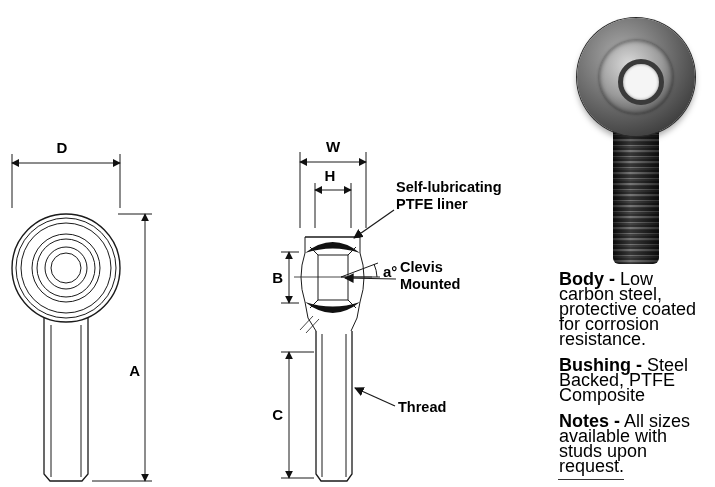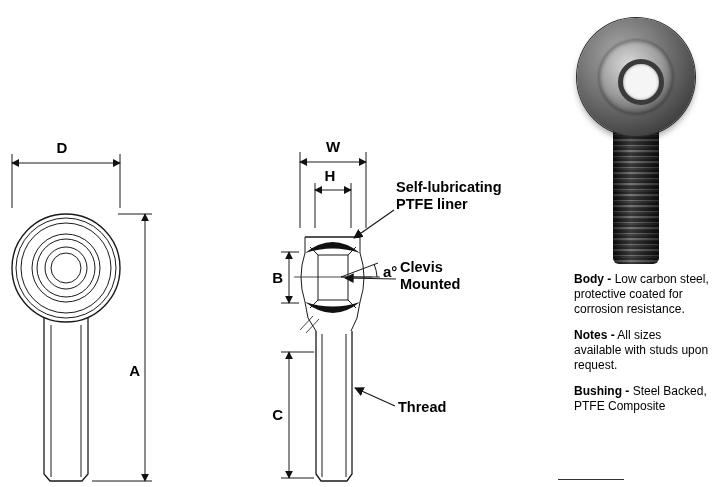--- a/index.html
+++ b/index.html
@@ -20,21 +20,21 @@
     background:radial-gradient(circle at 38% 32%,#ababab,#6d6d6d 45%,#3f3f3f 78%,#2b2b2b);
     box-shadow:0 0 0 1px #2a2a2a,0 4px 6px rgba(0,0,0,.35);}
   .photo-ball{position:absolute;left:22px;top:22px;width:74px;height:74px;border-radius:50%;
     background:radial-gradient(circle at 40% 33%,#d9d9d9,#9a9a9a 50%,#545454 85%);
     box-shadow:inset 0 0 5px rgba(0,0,0,.6),0 0 3px rgba(0,0,0,.5);}
   .photo-bore{position:absolute;left:19px;top:19px;width:36px;height:36px;border-radius:50%;
     background:#f5f5f5;border:5px solid #3a3a3a;box-shadow:inset 0 0 3px #888;}
 
   
   .specs{position:absolute;left:558px;top:272px;width:154px;color:#000;}
-  .specs p{margin:0 0 11px 16px;font-size:12px;line-height:15px;}
+  .specs p{margin:0 0 11px 1px;font-size:18px;line-height:15px;}
   .term{font-weight:bold;}
   .end-line{position:absolute;left:558px;top:479px;width:66px;border-top:1.5px solid #333;}
 </style>
 </head>
 <body>
 
 <div class="canvas">
 
   <svg width="558" height="487" viewBox="0 0 558 487" style="position:absolute;left:0;top:0;">
     <defs>
@@ -147,19 +147,19 @@
     <div class="photo-stud"></div>
     <div class="photo-head">
       <div class="photo-ball">
         <div class="photo-bore"></div>
       </div>
     </div>
   </div>
 
   <div class="specs">
     <p><span class="term">Body -</span> <span>Low carbon steel, protective coated for corrosion resistance.</span></p>
+    <p><span class="term">Bushing -</span> <span>Steel Backed, PTFE Composite</span></p>
     <p><span class="term">Notes -</span> <span>All sizes available with studs upon request.</span></p>
-    <p><span class="term">Bushing -</span> <span>Steel Backed, PTFE Composite</span></p>
   </div>
 
   <div class="end-line"></div>
 
 </div>
 
 </body></html>

